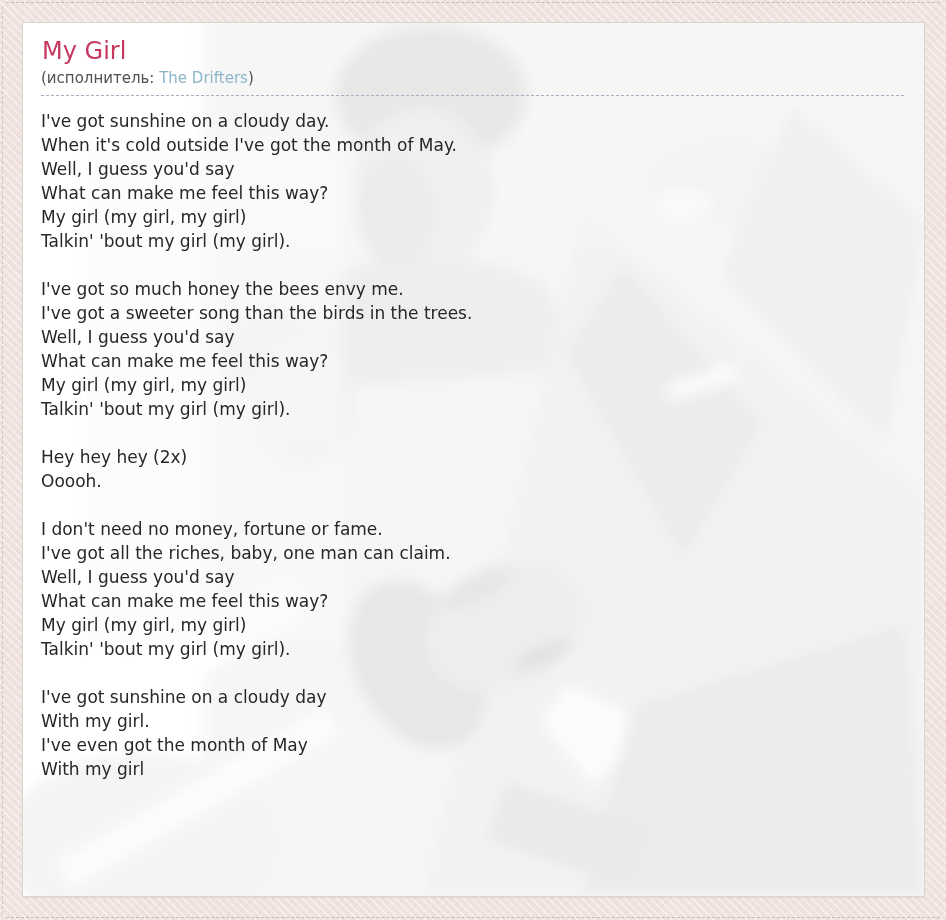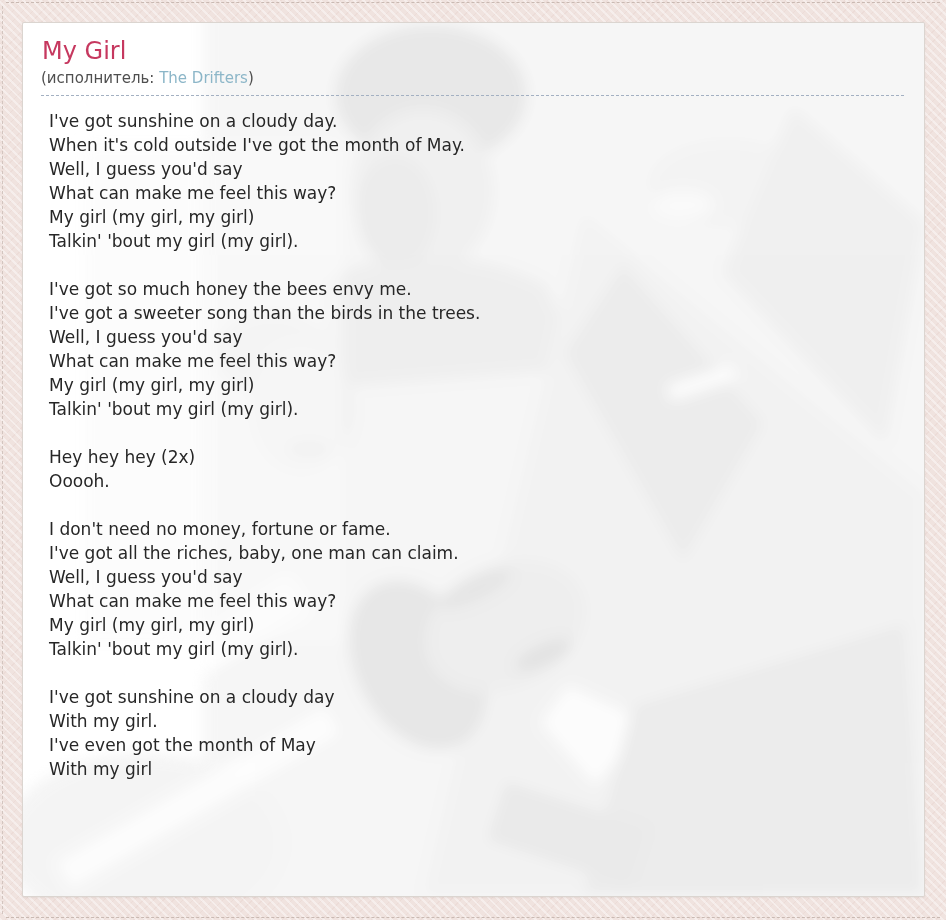--- a/index.html
+++ b/index.html
@@ -70,21 +70,20 @@
     color: #8cb6c8;
     text-decoration: none;
     cursor: pointer;
   }
   .lyrics {
     margin-top: 13px;
     font-size: 17px;
     line-height: 24px;
     color: #272727;
     white-space: pre-line;
-    margin-left: 8px;
   }
   .footnote {
     margin-top: 70px;
     font-size: 17px;
     line-height: 24px;
     color: #272727;
     white-space: nowrap;
   }
 </style>
 </head>

